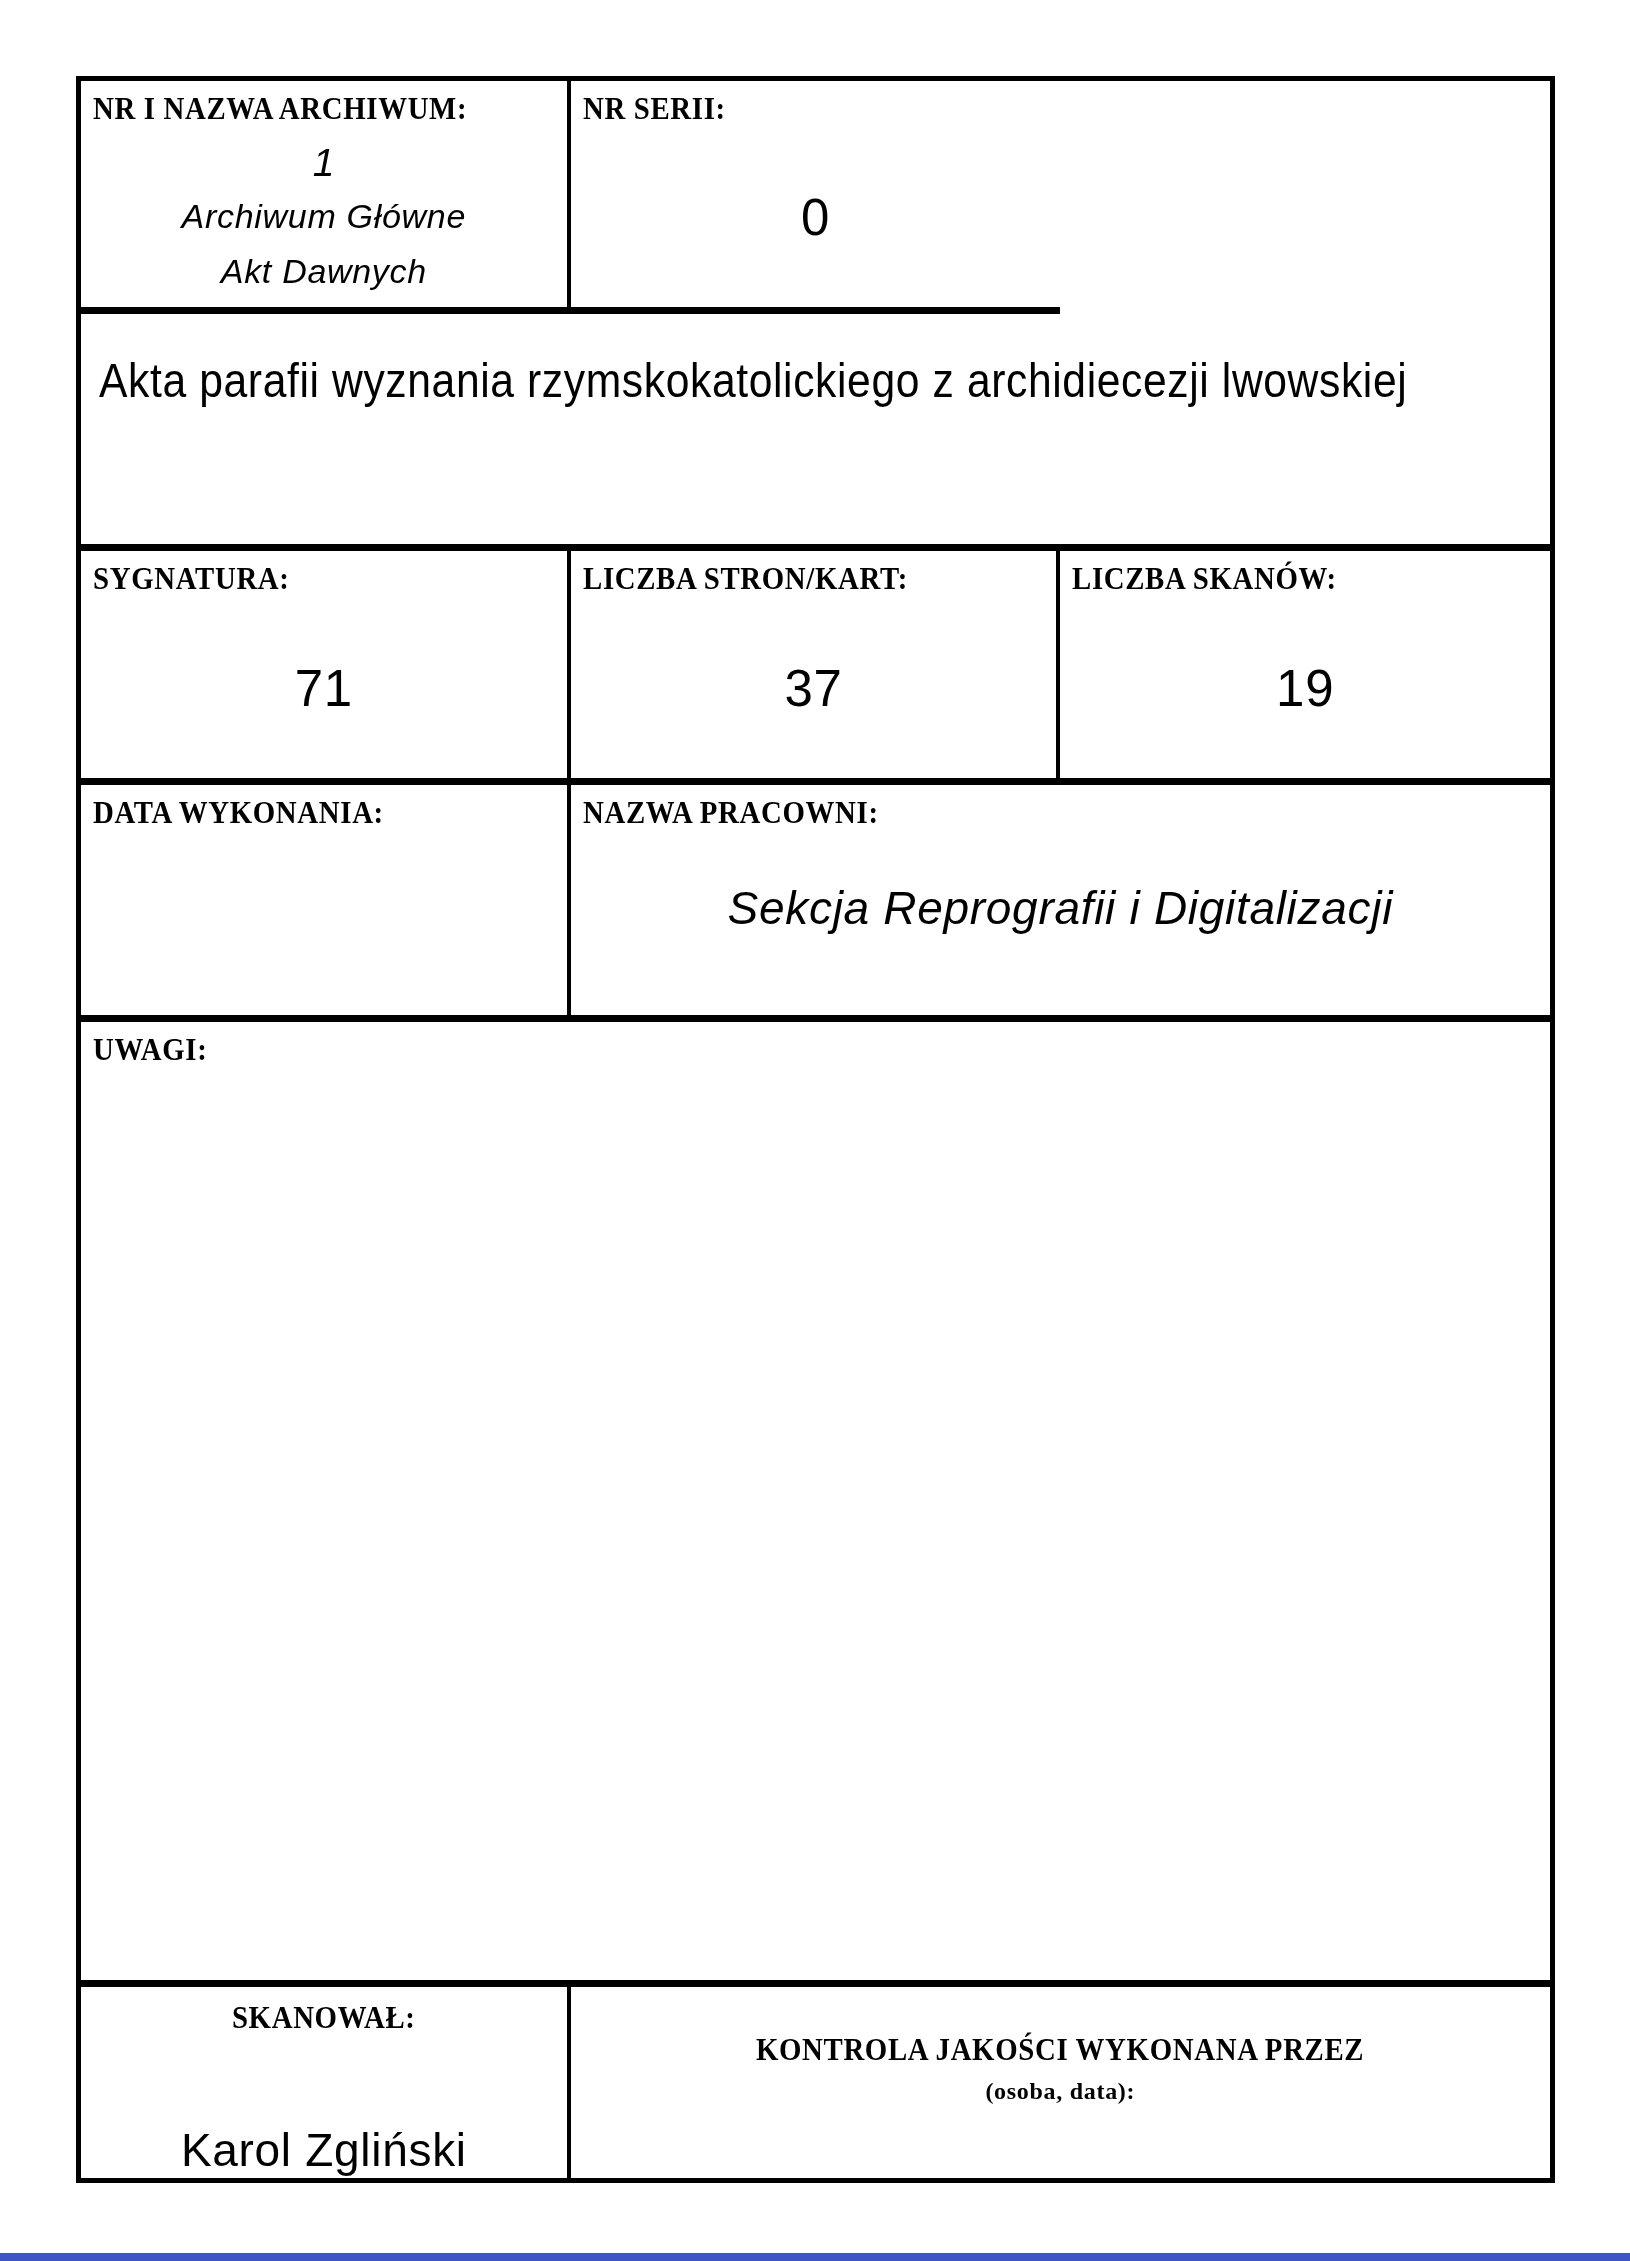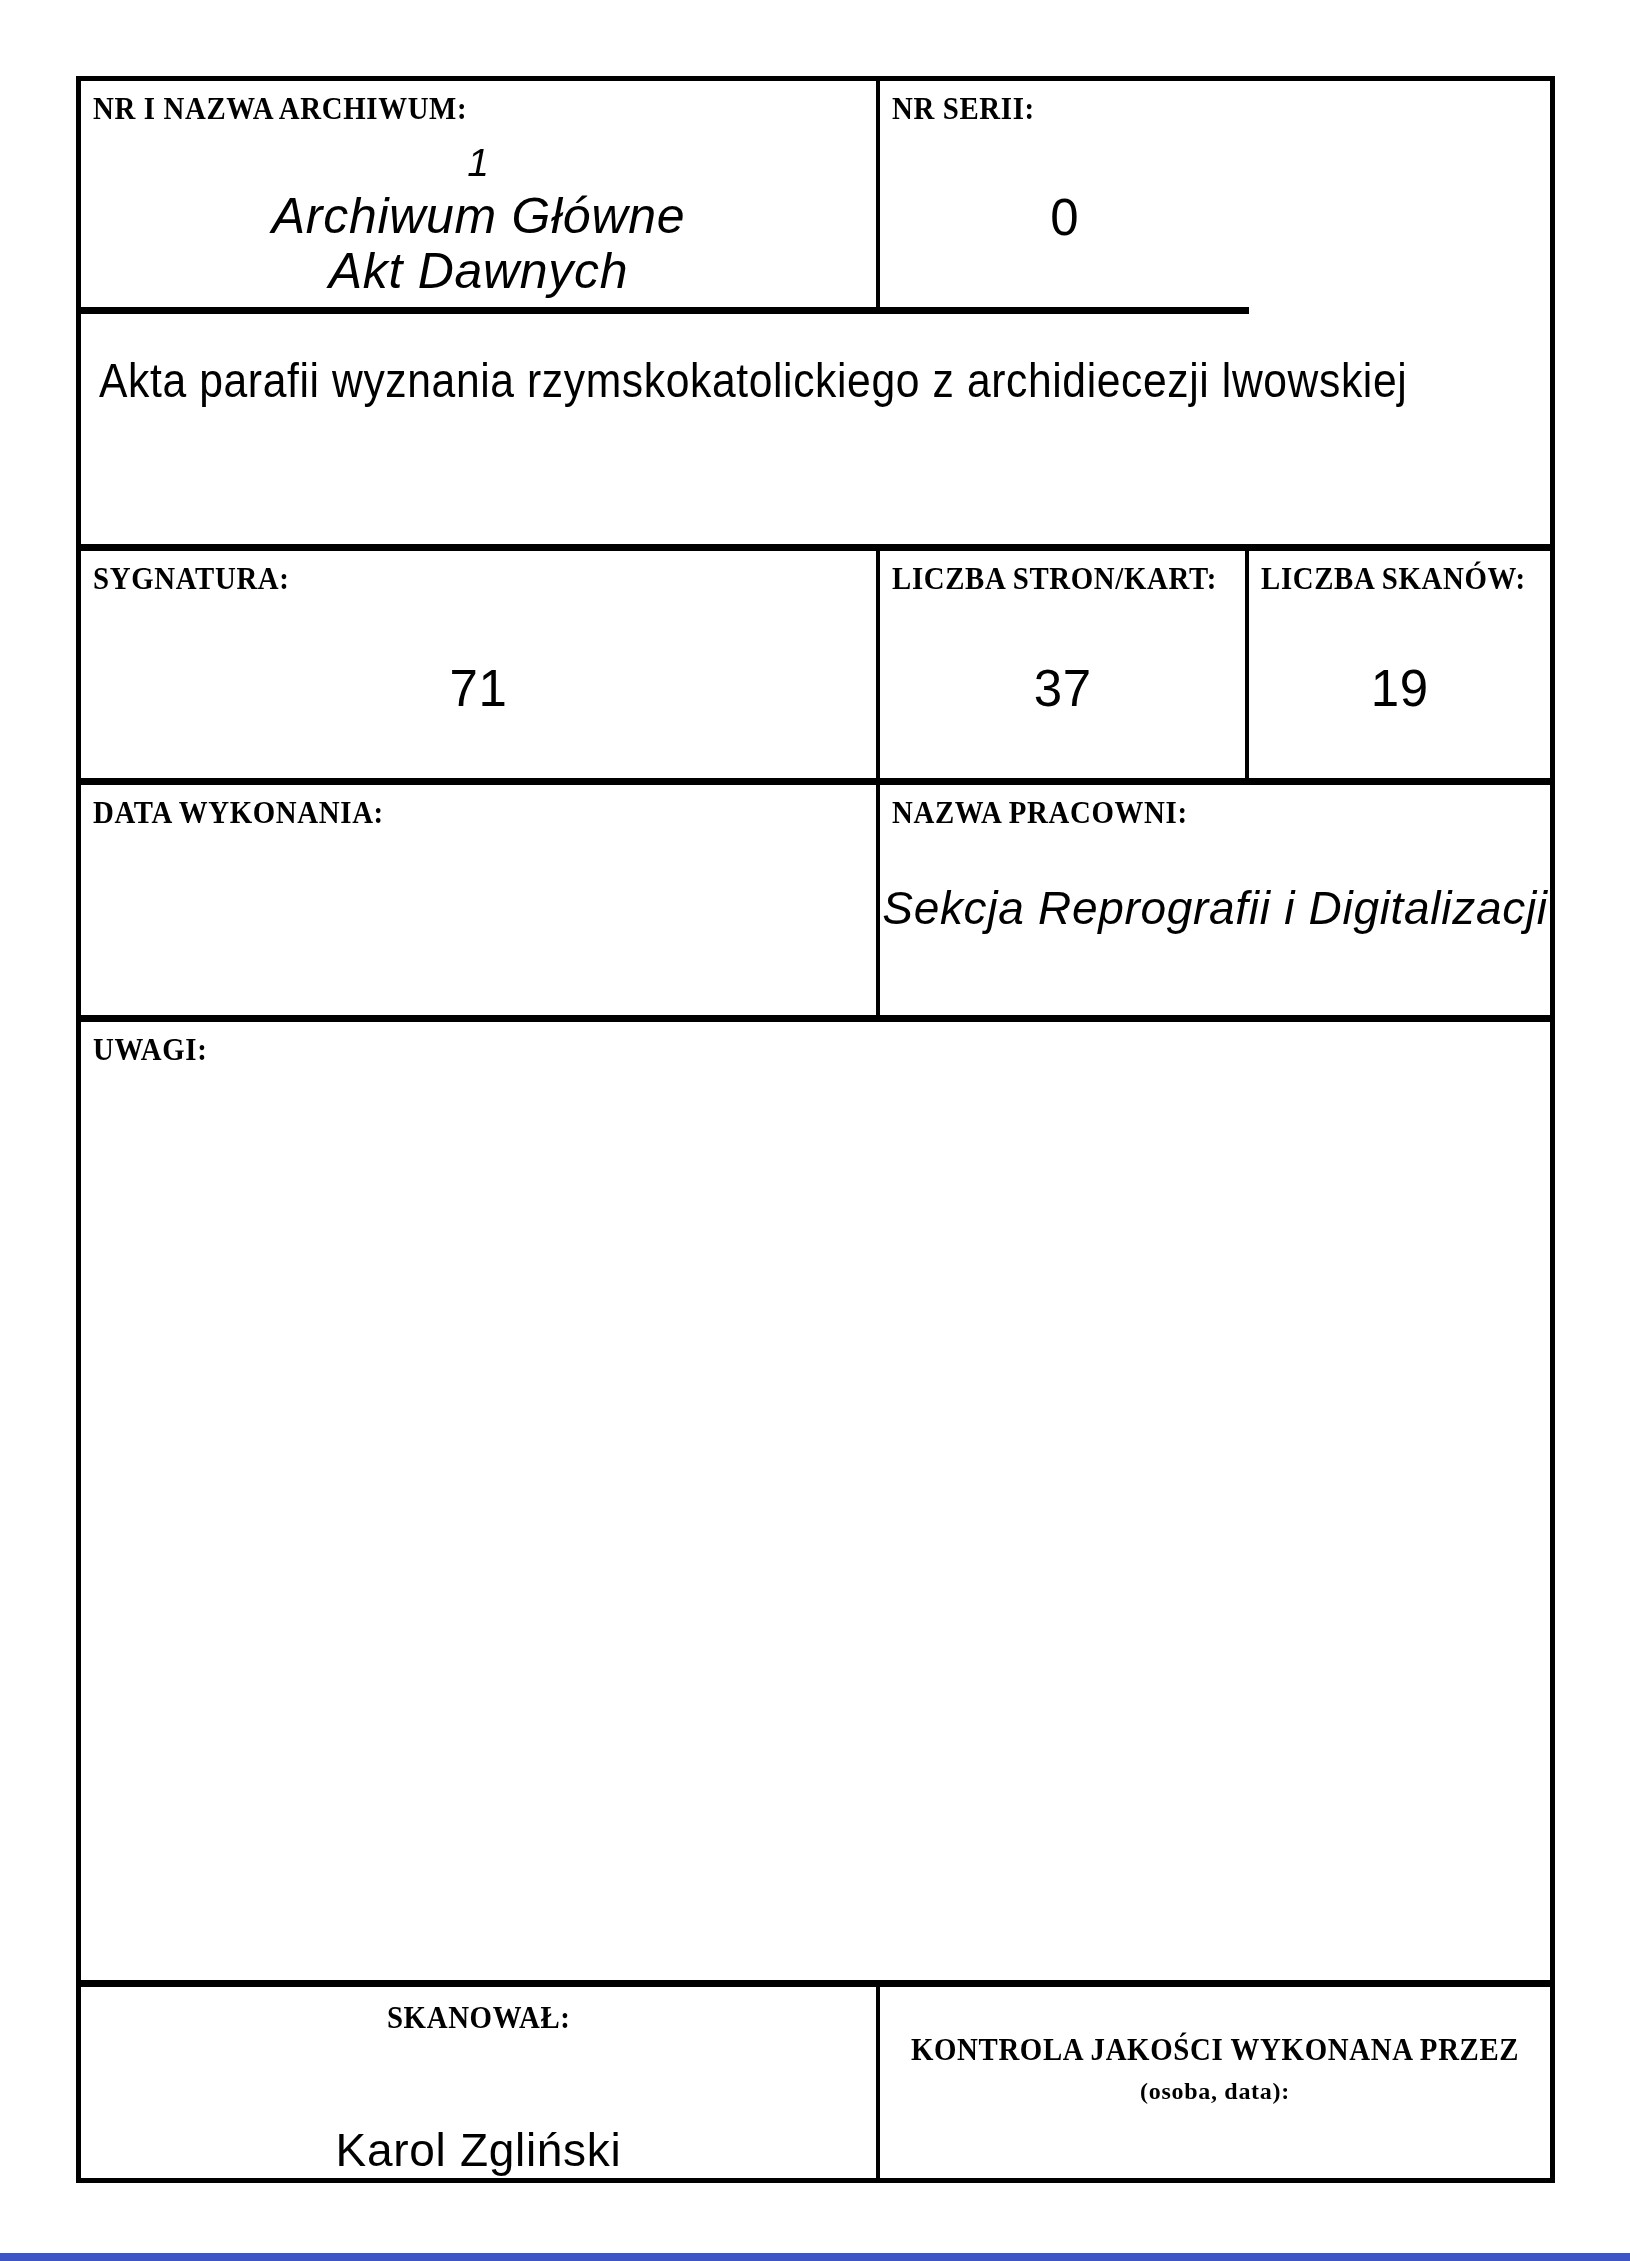--- a/index.html
+++ b/index.html
@@ -10,21 +10,21 @@
     font-family:"Liberation Sans", sans-serif;
     color:#000;
     overflow:hidden;
   }
   .form {
     position:absolute; left:76px; top:76px;
     width:1479px; height:2107px;
     border:5.3px solid #000;
     box-sizing:border-box;
     display:grid;
-    grid-template-columns:1fr;
+    grid-template-columns:1fr 1fr 1fr;
     grid-template-rows:233px 237px 234px 237px 965px auto;
     background:#fff;
   }
   .cell {
     position:relative;
     box-sizing:border-box;
     display:flex; flex-direction:column;
     overflow:hidden;
   }
   .br { border-right:4.6px solid #000; }
@@ -54,21 +54,21 @@
     margin-top:8px;
   }
 
   .grow-center { flex:1; display:flex; align-items:center; justify-content:center; }
   .vstack { flex:1; display:flex; flex-direction:column; align-items:center; justify-content:center; }
 
   .val { font-family:"Liberation Sans", sans-serif; letter-spacing:0.7px; }
   .italic { font-style:italic; }
   .num-big { font-size:51px; line-height:55px; }
   .num-one { font-size:39px; line-height:53px; }
-  .name-line { font-size:50px; line-height:55px; }
+  .name-line { font-size:34px; line-height:55px; }
   .long-line {
     font-size:49px; line-height:57px;
     display:inline-block;
     transform:scaleX(0.87); transform-origin:left center;
     white-space:nowrap;
     margin-top:38px; margin-left:18.4px;
   }
   .workshop-line { font-size:46px; line-height:55px; }
   .scanner-name { font-size:46px; line-height:53px; text-align:center; margin-top:87px; }
 

